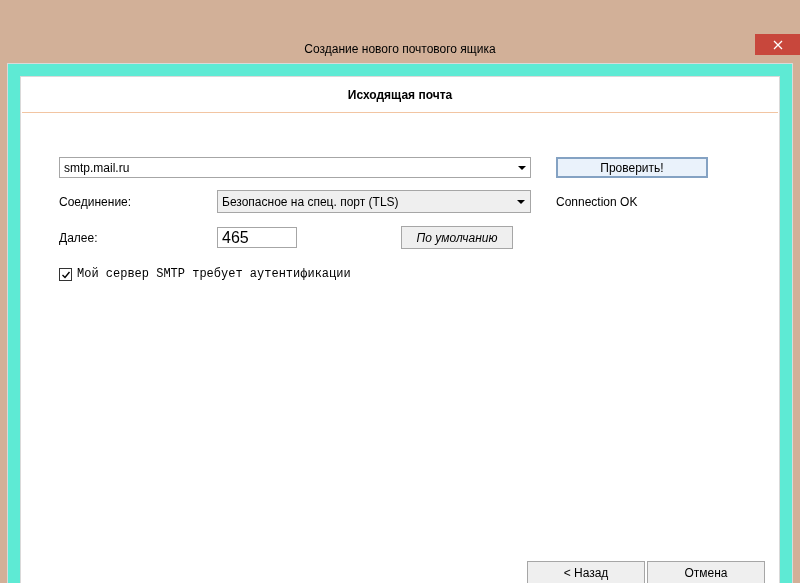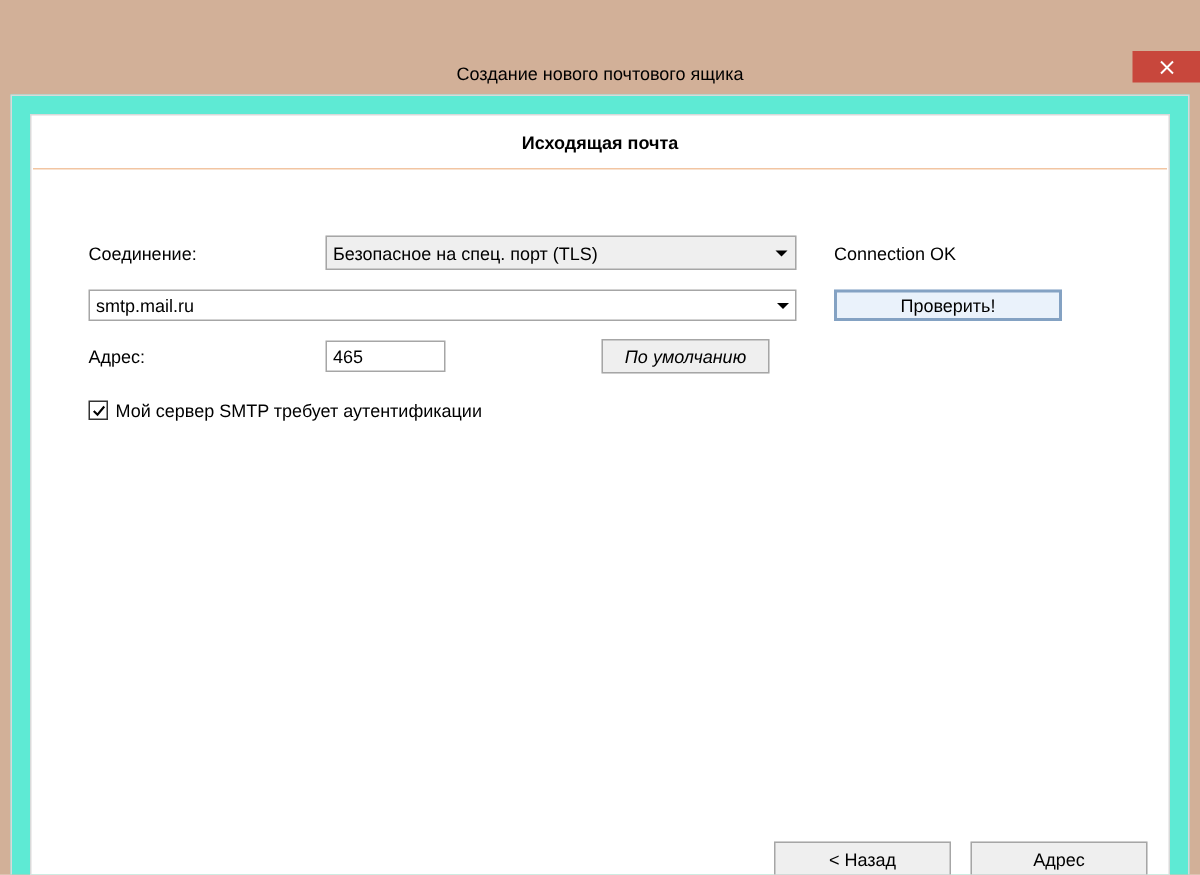--- a/index.html
+++ b/index.html
@@ -73,21 +73,21 @@
   .label-smtp { margin-bottom: 4px; }
   .row-smtp { margin-bottom: 12px; align-items: stretch; }
   .row-conn { margin-bottom: 13px; }
   .row-port { margin-bottom: 18px; }
   .label-col { width: 158px; }
   .input, .select {
     border: 1px solid #a6a6a6;
     background: #fff;
     height: 21px;
     font-family: inherit;
-    font-size: 12px;
+    font-size: 16px;
     padding: 0 4px;
   }
   .smtp-combo {
     position: relative;
     width: 472px;
     height: 21px;
   }
   .smtp-combo input {
     width: 100%; height: 100%;
     border: 1px solid #a6a6a6;
@@ -145,35 +145,35 @@
     background: #eaf2fb;
   }
   .btn-default {
     margin-left: 104px;
     width: 112px;
     font-style: italic;
   }
   .status {
     margin-left: 25px;
   }
-  .check-row { display: flex; align-items: flex-start; }
+  .check-row { display: flex; align-items: flex-end; font-family: Liberation Mono, monospace; }
   .checkbox {
     width: 13px; height: 13px;
     border: 1px solid #333;
     margin-right: 5px;
     display: flex; align-items: center; justify-content: center;
     background: #fff;
     cursor: pointer;
   }
   .checkmark { width: 10px; height: 10px; }
   .footer {
     position: absolute;
     right: 14px; bottom: 12px;
     display: flex;
-    gap: 13px;
+    gap: 2px;
   }
   .footer .btn { width: 118px; }
 </style>
 </head>
 <body>
 
 <div class="window">
   <div class="titlebar">
     <div class="titlebar-text">Создание нового почтового ящика</div>
     <div class="close-btn">
@@ -183,57 +183,57 @@
     </div>
   </div>
 
   <div class="outer-frame">
     <div class="inner-frame">
       <div class="heading">Исходящая почта</div>
       <div class="hr"></div>
 
       <div class="form-area">
 
+        <div class="row row-smtp">
+          <div class="smtp-combo">
+            <input type="text" value="smtp.mail.ru" style="">
+            <div class="dd-btn">
+              <div class="dd-arrow"></div>
+            </div>
+          </div>
+          <button class="btn btn-verify">Проверить!</button>
+        </div>
+
         <div class="row row-conn">
           <div class="label-col">Соединение:</div>
           <div class="conn-select">
             <span>Безопасное на спец. порт (TLS)</span>
             <div class="dd-btn">
               <div class="dd-arrow"></div>
             </div>
           </div>
           <div class="status">Connection OK</div>
         </div>
 
-        <div class="row row-smtp">
-          <div class="smtp-combo">
-            <input type="text" value="smtp.mail.ru" style="">
-            <div class="dd-btn">
-              <div class="dd-arrow"></div>
-            </div>
-          </div>
-          <button class="btn btn-verify">Проверить!</button>
-        </div>
-
         <div class="row row-port">
-          <div class="label-col">Адрес:</div>
+          <div class="label-col">Далее:</div>
           <input class="input port-input" type="text" value="465" style="">
           <button class="btn btn-default">По умолчанию</button>
         </div>
 
         <div class="check-row">
           <div class="checkbox">
             <svg class="checkmark" viewBox="0 0 10 10">
                 <path d="M1.5 5 L4 7.5 L8.5 2" stroke="#000" stroke-width="1.4" fill="none"></path>
               </svg>
           </div>
           <span>Мой сервер SMTP требует аутентификации</span>
         </div>
 
       </div>
 
       <div class="footer">
         <button class="btn">&lt;  Назад</button>
-        <button class="btn">Адрес</button>
+        <button class="btn">Отмена</button>
       </div>
     </div>
   </div>
 </div>
 
 </body></html>

